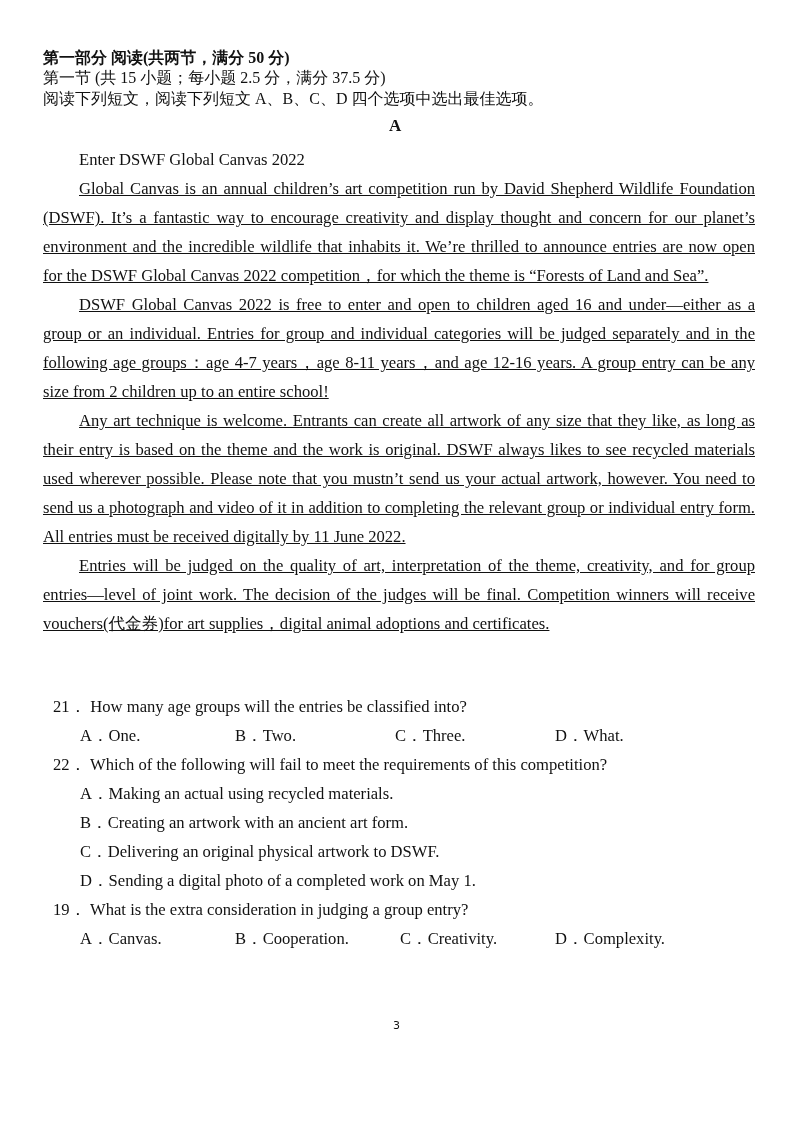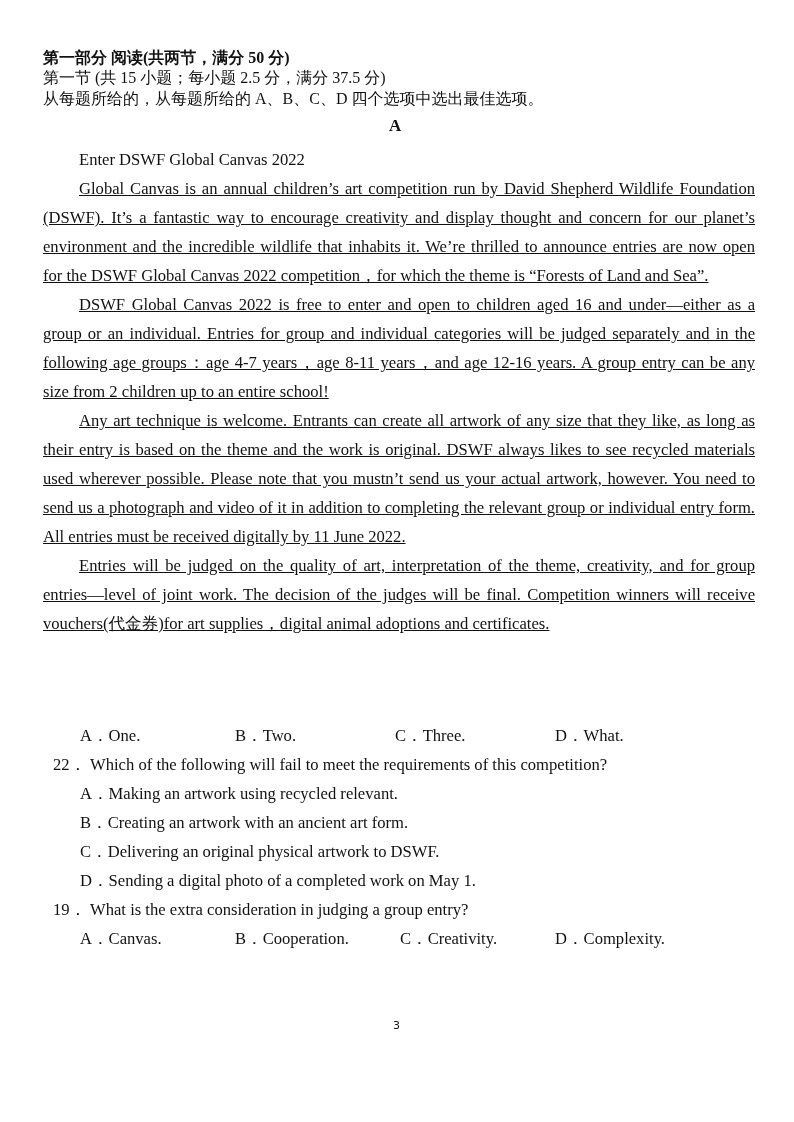--- a/index.html
+++ b/index.html
@@ -22,43 +22,47 @@
     .opt { position: absolute; font-size: 16.6px; line-height: 29px; white-space: nowrap; text-align: center; }
     .page-num { position: absolute; left: 393px; top: 1013px; font-family: "DejaVu Sans", sans-serif; font-size: 11px; }
   </style>
 </head>
 <body>
 
 <div class="page">
 
   <div class="hdr bold" style="top:42px">第一部分  阅读(共两节，满分 50 分)</div>
   <div class="hdr" style="top:62px">第一节   (共 15 小题；每小题 2.5 分，满分 37.5 分)</div>
-  <div class="hdr" style="top:83px">从每题所给的，从每题所给的 A、B、C、D 四个选项中选出最佳选项。</div>
+  <div class="hdr" style="top:83px">阅读下列短文，阅读下列短文 A、B、C、D 四个选项中选出最佳选项。</div>
 
   <div class="section-letter">A</div>
 
   <div class="title-line">Enter DSWF Global Canvas 2022</div>
 
   <div class="body-text" style="top:168px">
     <p>Global Canvas is an annual children’s art competition run by David Shepherd Wildlife Foundation (DSWF). It’s a fantastic way to encourage creativity and display thought and concern for our planet’s environment and the incredible wildlife that inhabits it.  We’re thrilled to announce entries are now open for the DSWF Global Canvas 2022 competition，for which the theme is “Forests of Land and Sea”.</p>
     <p>DSWF Global Canvas 2022 is free to enter and open to children aged 16 and under—either as a group or an individual.  Entries for group and individual categories will be judged separately and in the following age groups：age 4-7 years，age 8-11 years，and age 12-16 years. A group entry can be any size from 2 children up to an entire school!</p>
     <p>Any art technique is welcome.  Entrants can create all artwork of any size that they like, as long as their entry is based on the theme and the work is original.  DSWF always likes to see recycled materials used wherever possible.  Please note that you mustn’t send us your actual artwork, however. You need to send us a photograph and video of it in addition to completing the relevant group or individual entry form.  All entries must be received digitally by 11 June 2022.</p>
     <p>Entries will be judged on the quality of art, interpretation of the theme, creativity, and for group entries—level of joint work. The decision of the judges will be final. Competition winners will receive vouchers(代金券)for art supplies，digital animal adoptions and certificates.</p>
   </div>
 
+  <div class="q" style="top:686px">
+    <span>21．</span>
+    <span>How many age groups will the entries be classified into?</span>
+  </div>
   <div class="opt" style="top:715px; left:80px">A．One.</div>
   <div class="opt" style="top:715px; left:235px">B．Two.</div>
   <div class="opt" style="top:715px; left:395px">C．Three.</div>
   <div class="opt" style="top:715px; left:555px">D．What.</div>
 
   <div class="q" style="top:744px">
     <span>22．</span>
     <span>Which of the following will fail to meet the requirements of this competition?</span>
   </div>
-  <div class="opt" style="top:773px; left:80px">A．Making an artwork using recycled relevant.</div>
+  <div class="opt" style="top:773px; left:80px">A．Making an actual using recycled materials.</div>
   <div class="opt" style="top:802px; left:80px">B．Creating an artwork with an ancient art form.</div>
   <div class="opt" style="top:831px; left:80px">C．Delivering an original physical artwork to DSWF.</div>
   <div class="opt" style="top:860px; left:80px">D．Sending a digital photo of a completed work on May 1.</div>
 
   <div class="q" style="top:889px">
     <span>19．</span>
     <span>What is the extra consideration in judging a group entry?</span>
   </div>
   <div class="opt" style="top:918px; left:80px">A．Canvas.</div>
   <div class="opt" style="top:918px; left:235px">B．Cooperation.</div>

